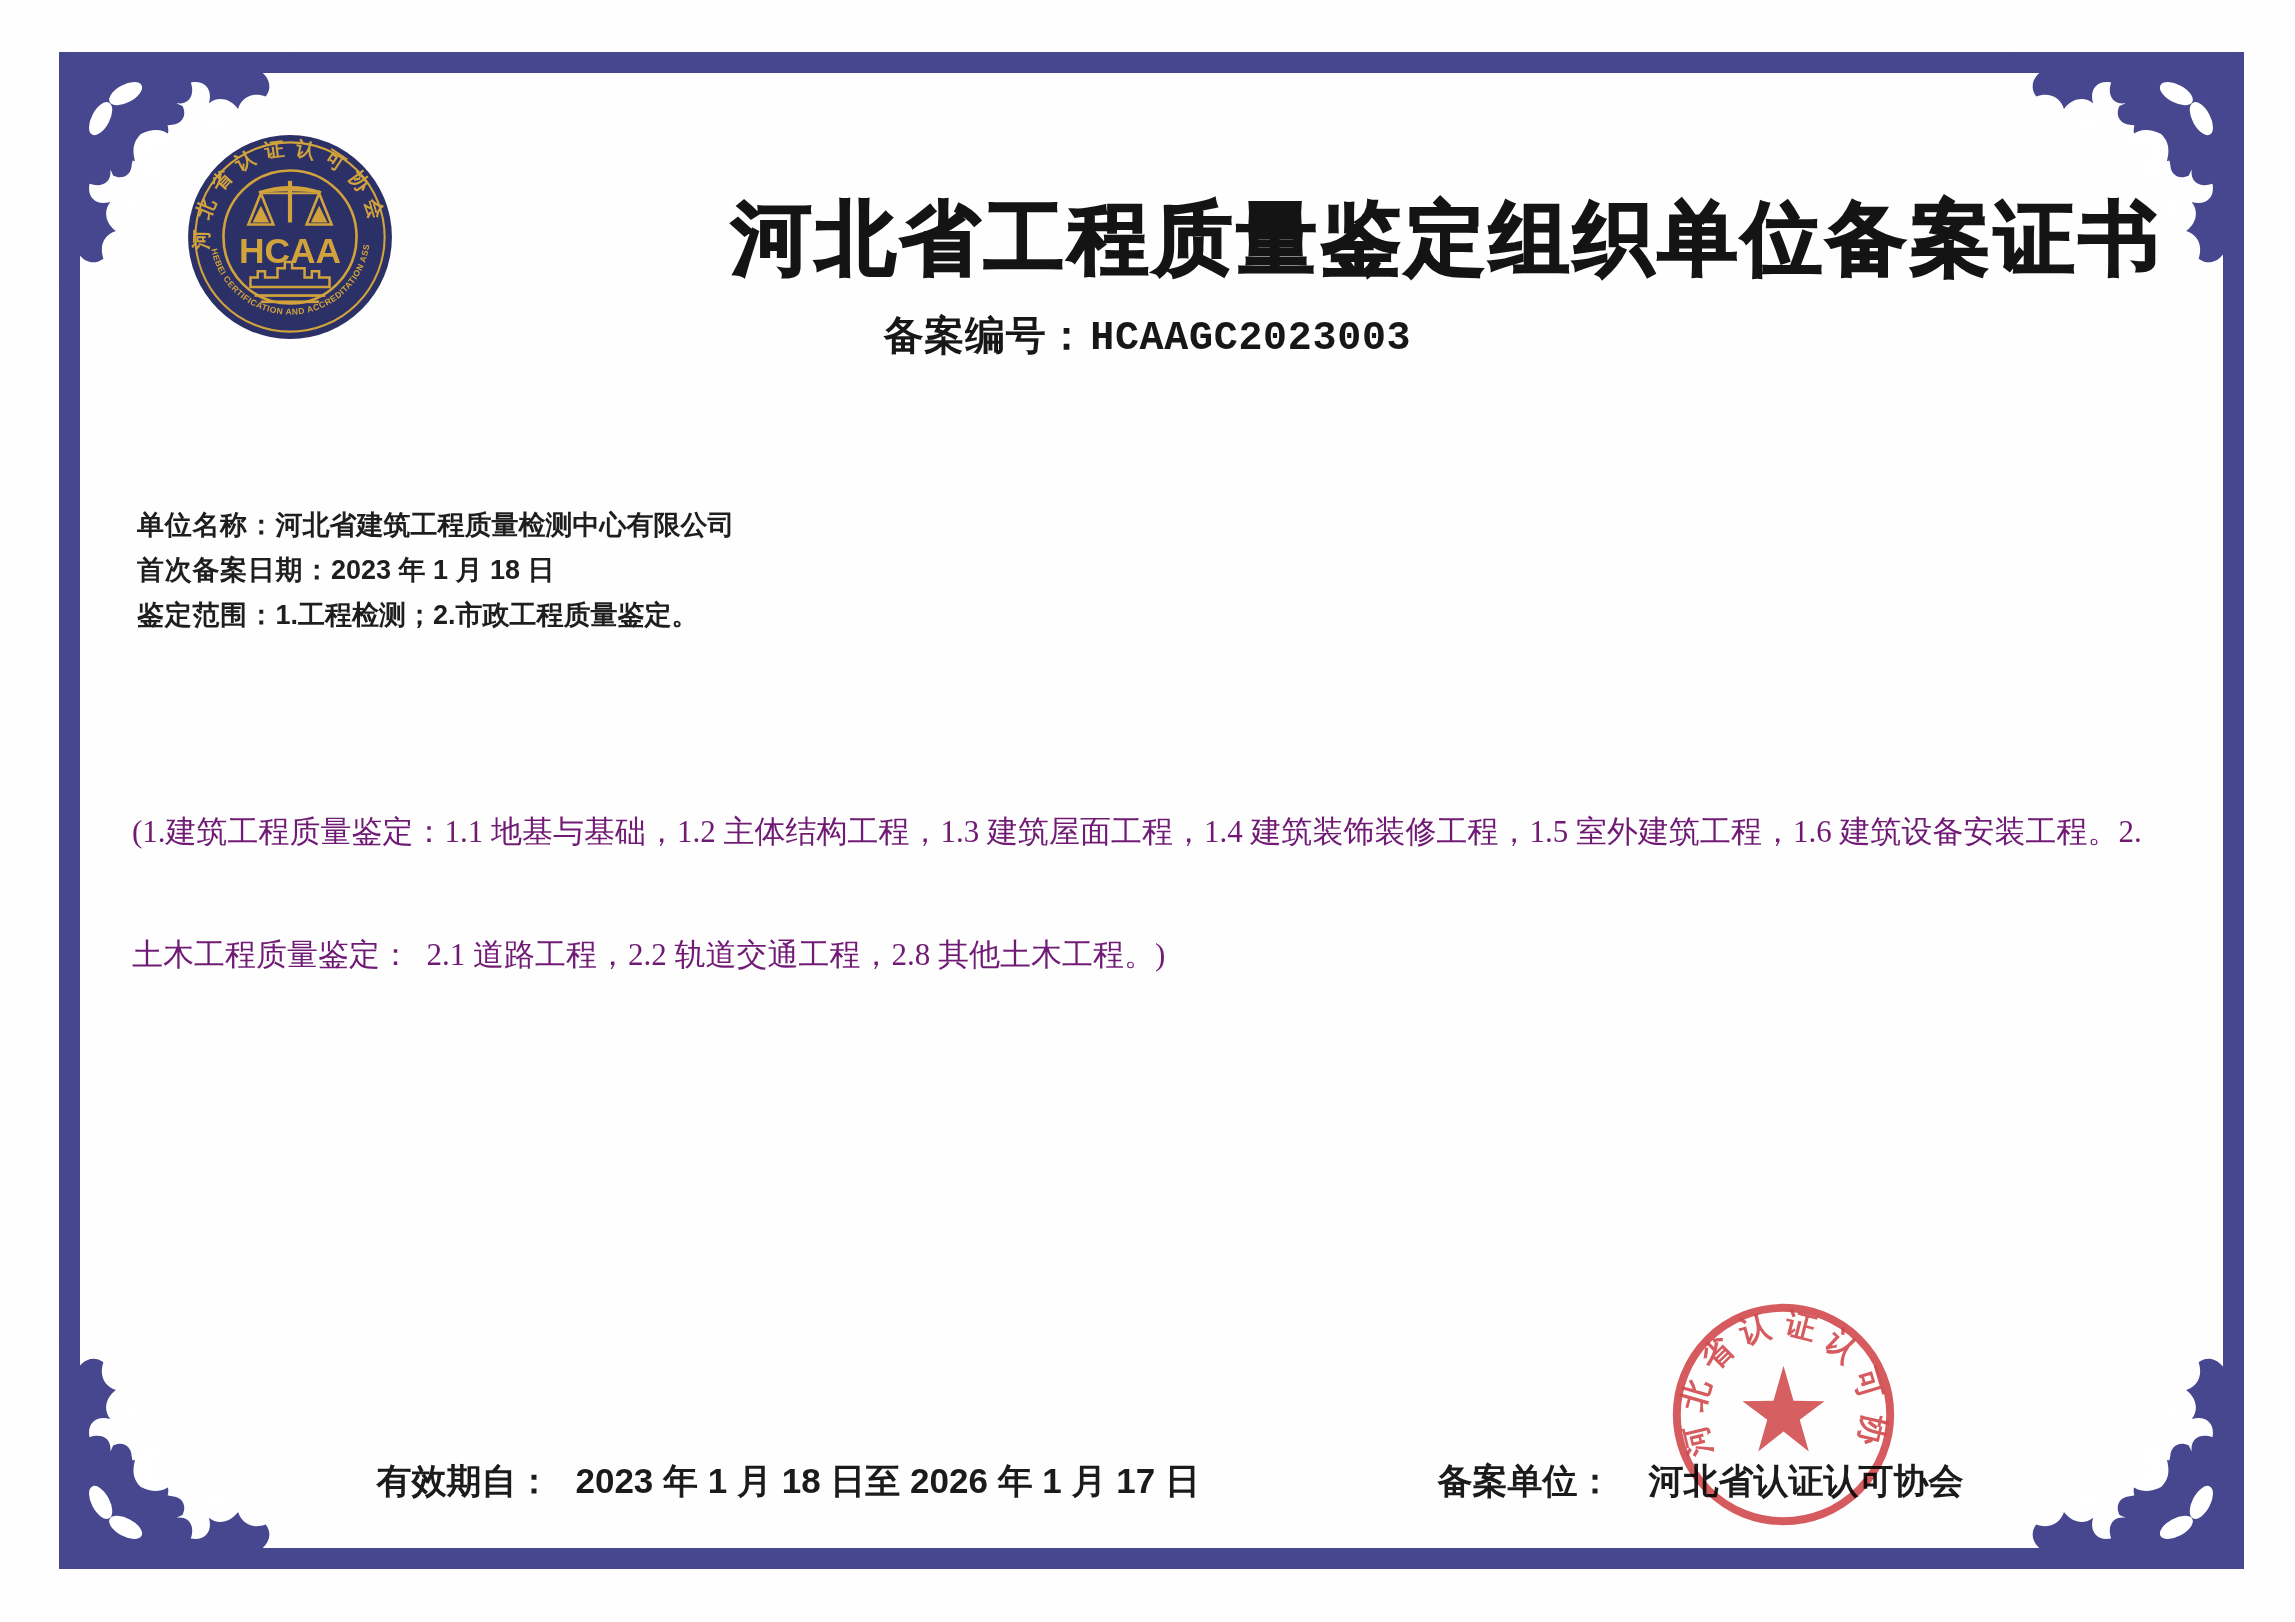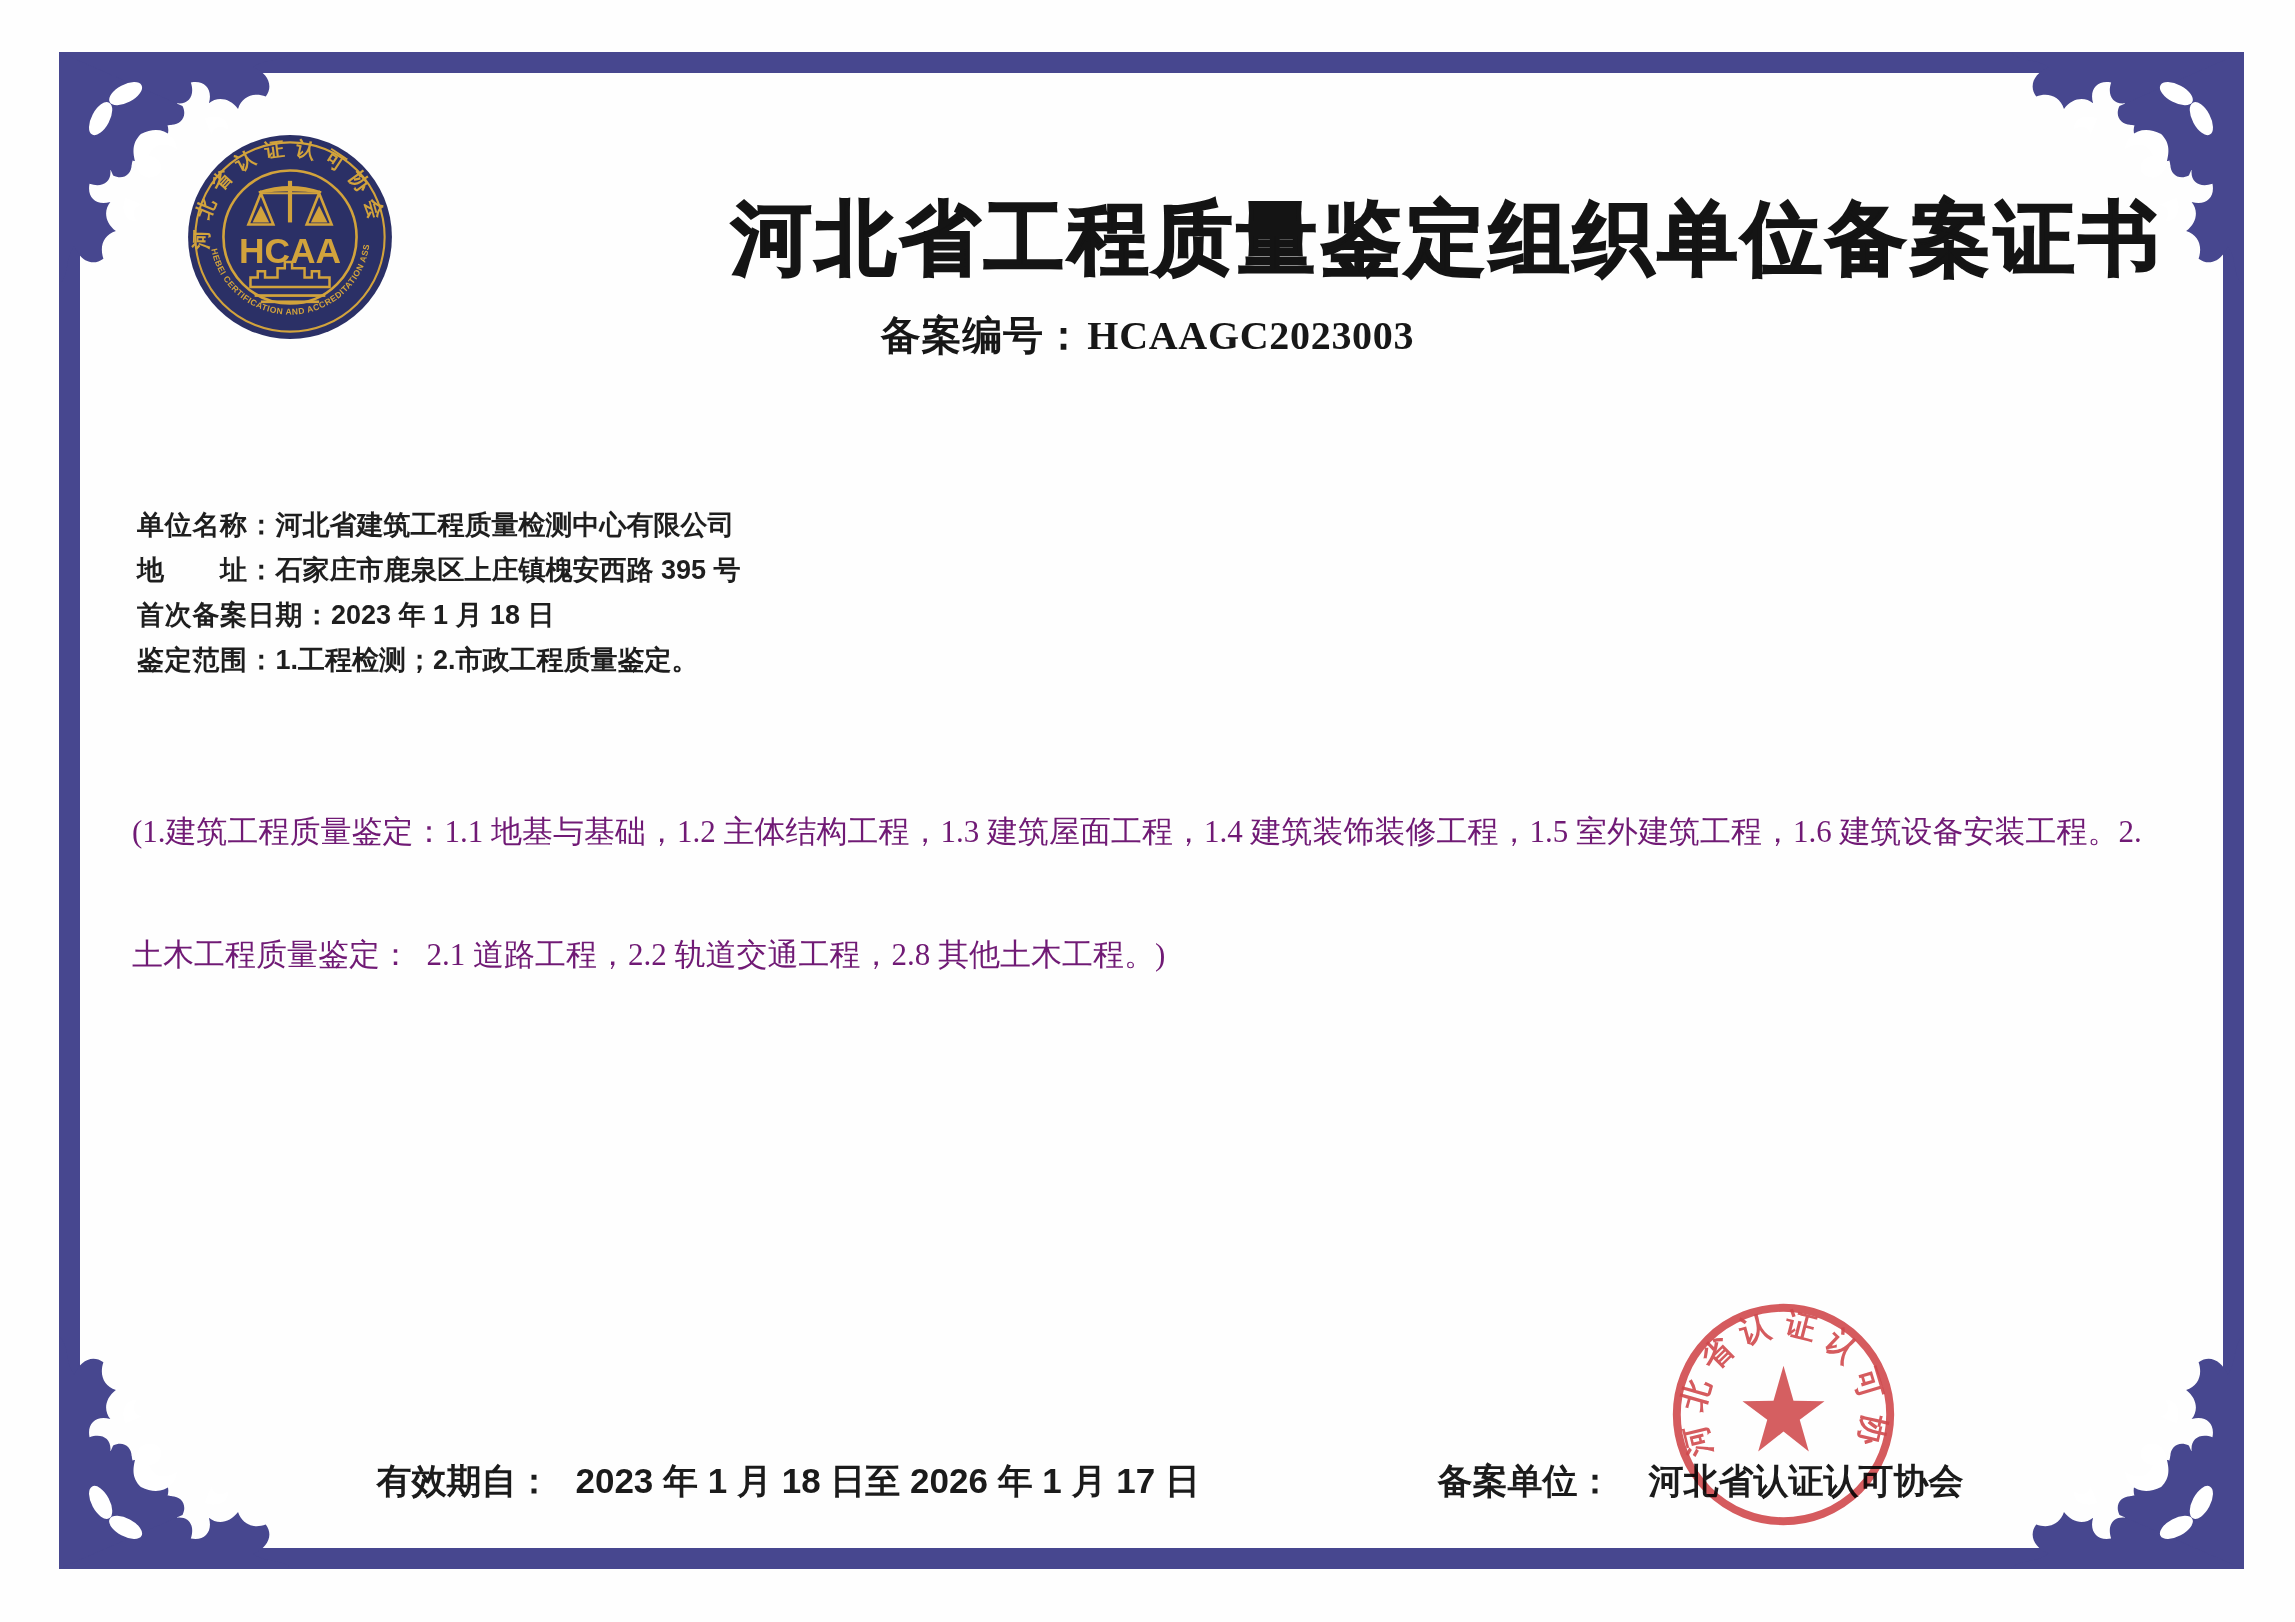--- a/index.html
+++ b/index.html
@@ -26,21 +26,21 @@
   .title{
     position:absolute;left:0;right:132px;top:186px;text-align:right;
     font-family:"Liberation Serif","DejaVu Serif",serif;font-weight:bold;
     font-size:80px;letter-spacing:4.2px;color:#141414;
     -webkit-text-stroke:2.1px #141414;
   }
   .regno{
     position:absolute;left:0;right:0;top:308px;text-align:center;
     font-size:40px;font-weight:bold;letter-spacing:0.7px;color:#171717;
   }
-  .regno .val{font-family:Liberation Serif, serif;margin-left:3px;}
+  .regno .val{font-family:Liberation Mono, monospace;margin-left:3px;}
   .info{position:absolute;left:137px;top:503px;}
   .info .row{font-size:27px;font-weight:bold;line-height:45px;white-space:pre;color:#1e1e1e;}
   .info .row .lbl{letter-spacing:0.7px;}
   .scope-detail{
     position:absolute;left:132px;top:729px;width:2070px;
     font-family:"Liberation Serif","DejaVu Serif",serif;
     font-size:31px;line-height:41px;color:#701a75;white-space:pre-wrap;
   }
   .footline{position:absolute;top:1418px;font-size:35px;font-weight:bold;white-space:pre;color:#1b1b1b;}
   .validity{left:357px;}
@@ -140,21 +140,20 @@
 </div>
 
 <div class="title">河北省工程质量鉴定组织单位备案证书</div>
 
 <div class="regno">
   <span class="lbl">备案编号：</span><span class="val">HCAAGC2023003</span>
 </div>
 
 <div class="info">
   <div class="row"><span class="lbl">单位名称：</span><span class="val">河北省建筑工程质量检测中心有限公司</span></div>
-  <div class="row"><span class="lbl">地　　址：</span><span class="val">石家庄市鹿泉区上庄镇槐安西路 395 号</span></div>
   <div class="row"><span class="lbl">首次备案日期：</span><span class="val">2023 年 1 月 18 日</span></div>
   <div class="row"><span class="lbl">鉴定范围：</span><span class="val">1.工程检测；2.市政工程质量鉴定。</span></div>
 </div>
 
 <div class="scope-detail">
   <div>(1.建筑工程质量鉴定：1.1 地基与基础，1.2 主体结构工程，1.3 建筑屋面工程，1.4 建筑装饰装修工程，1.5 室外建筑工程，1.6 建筑设备安装工程。2.</div>
   <div>土木工程质量鉴定：  2.1 道路工程，2.2 轨道交通工程，2.8 其他土木工程。)</div>
 </div>
 
 <div class="footline validity">

